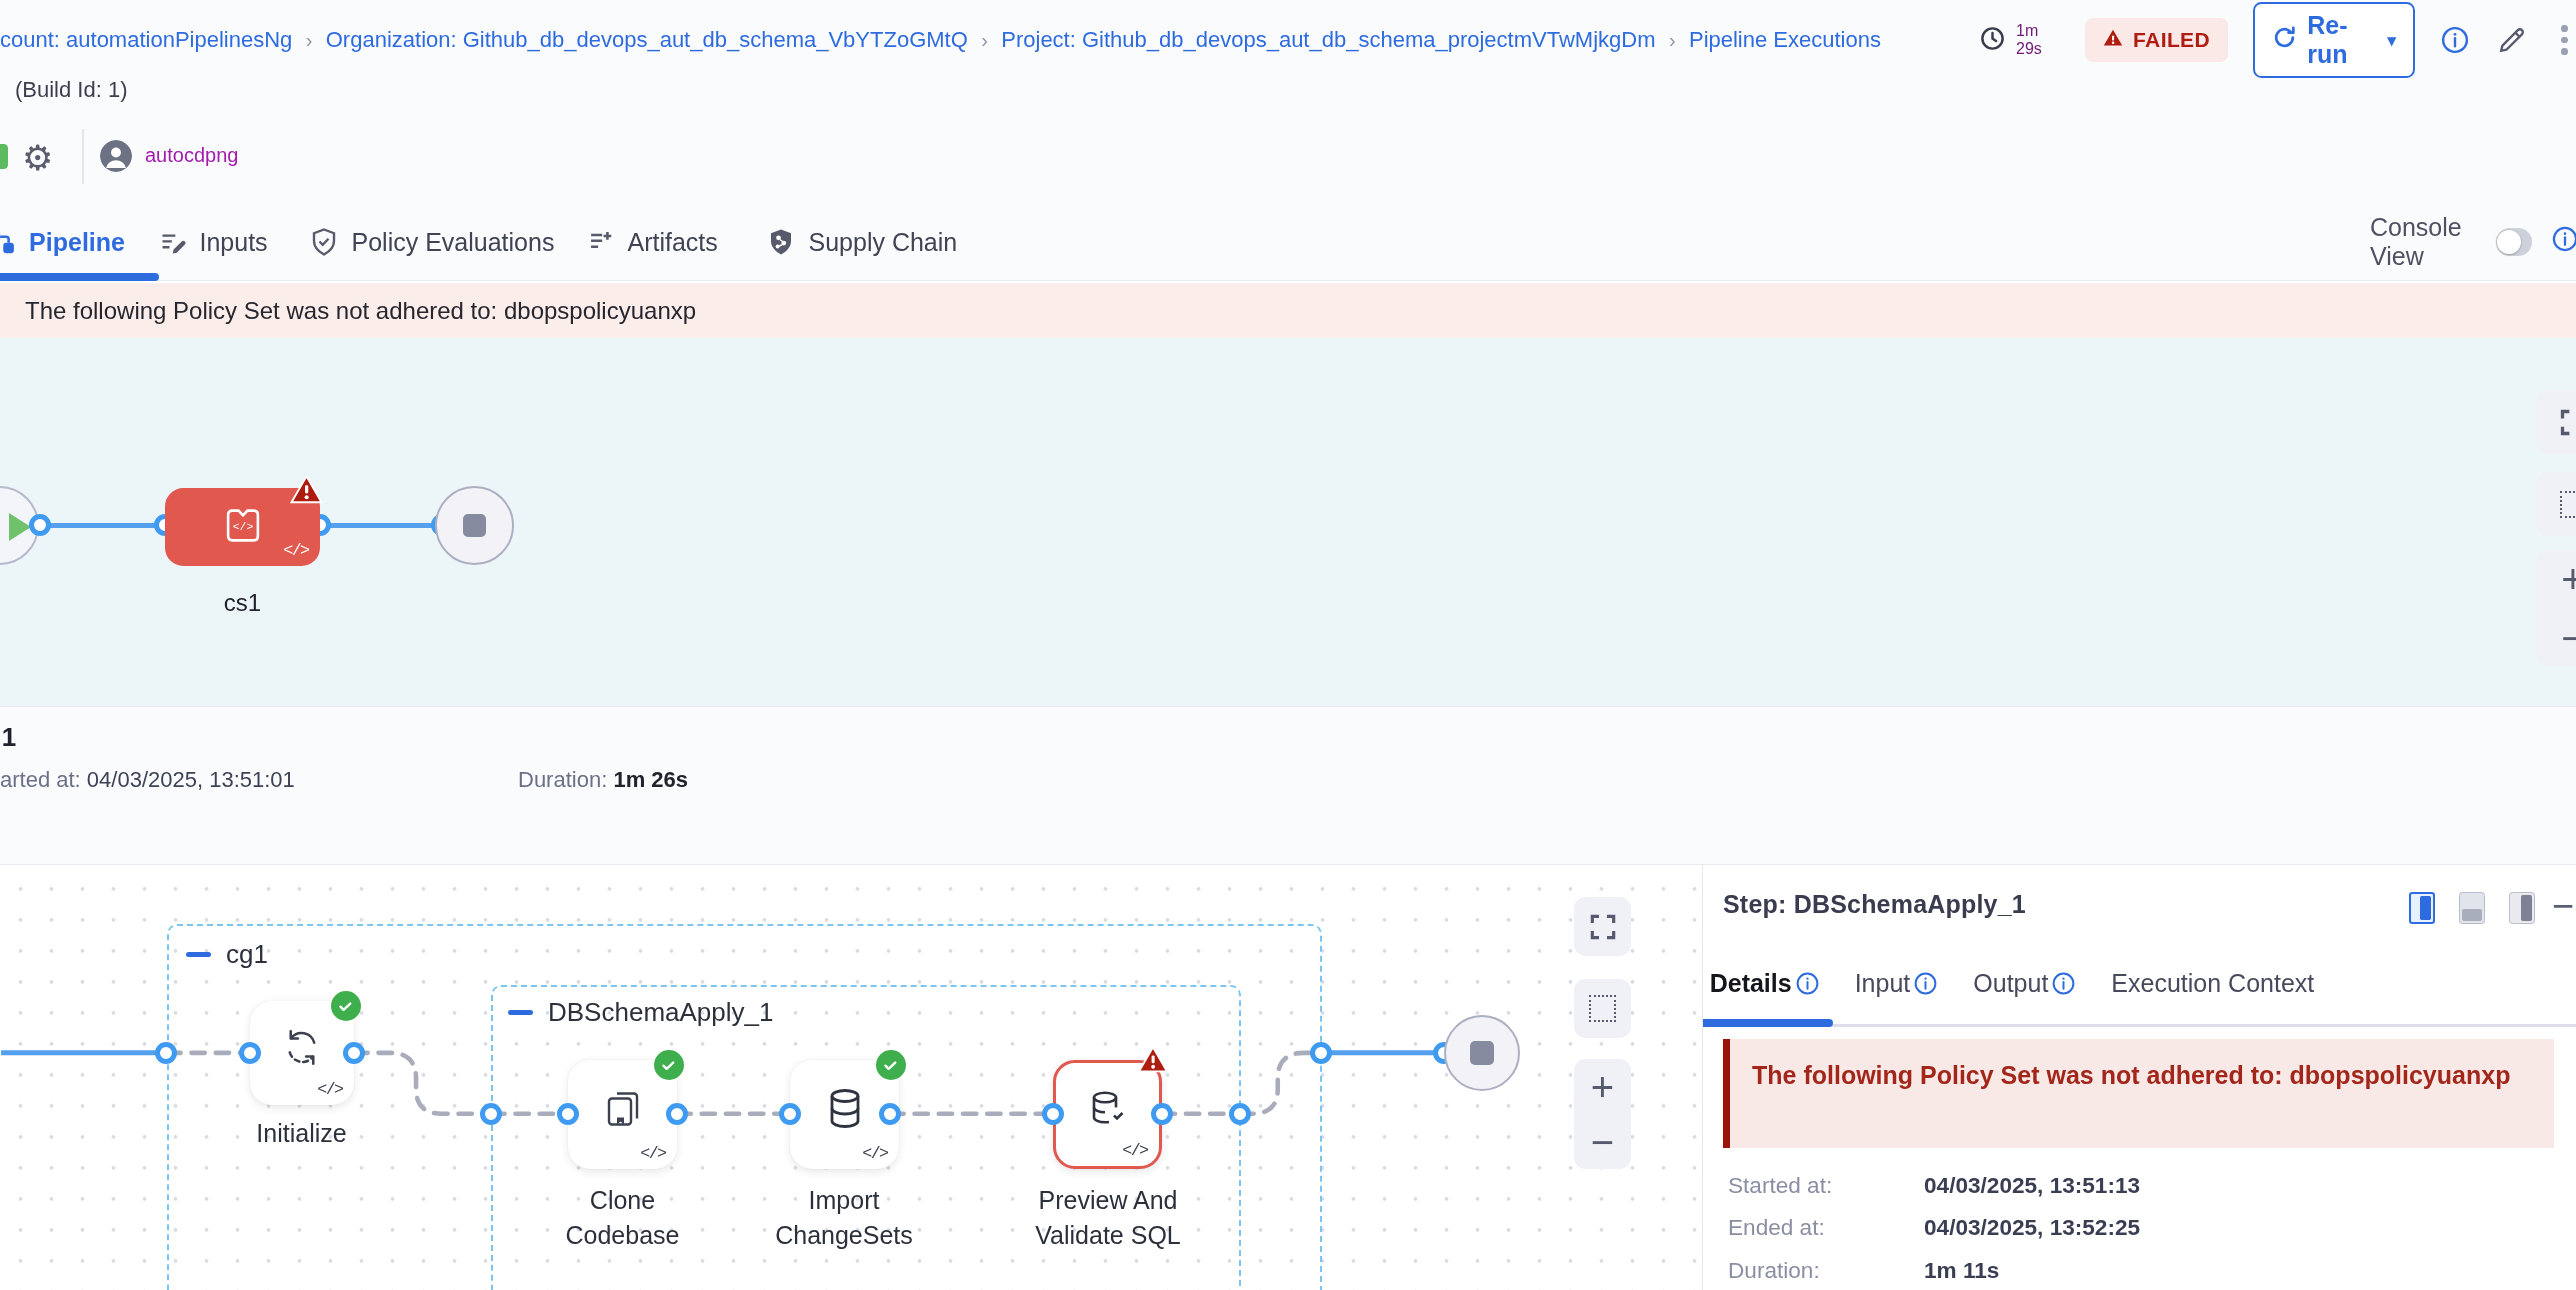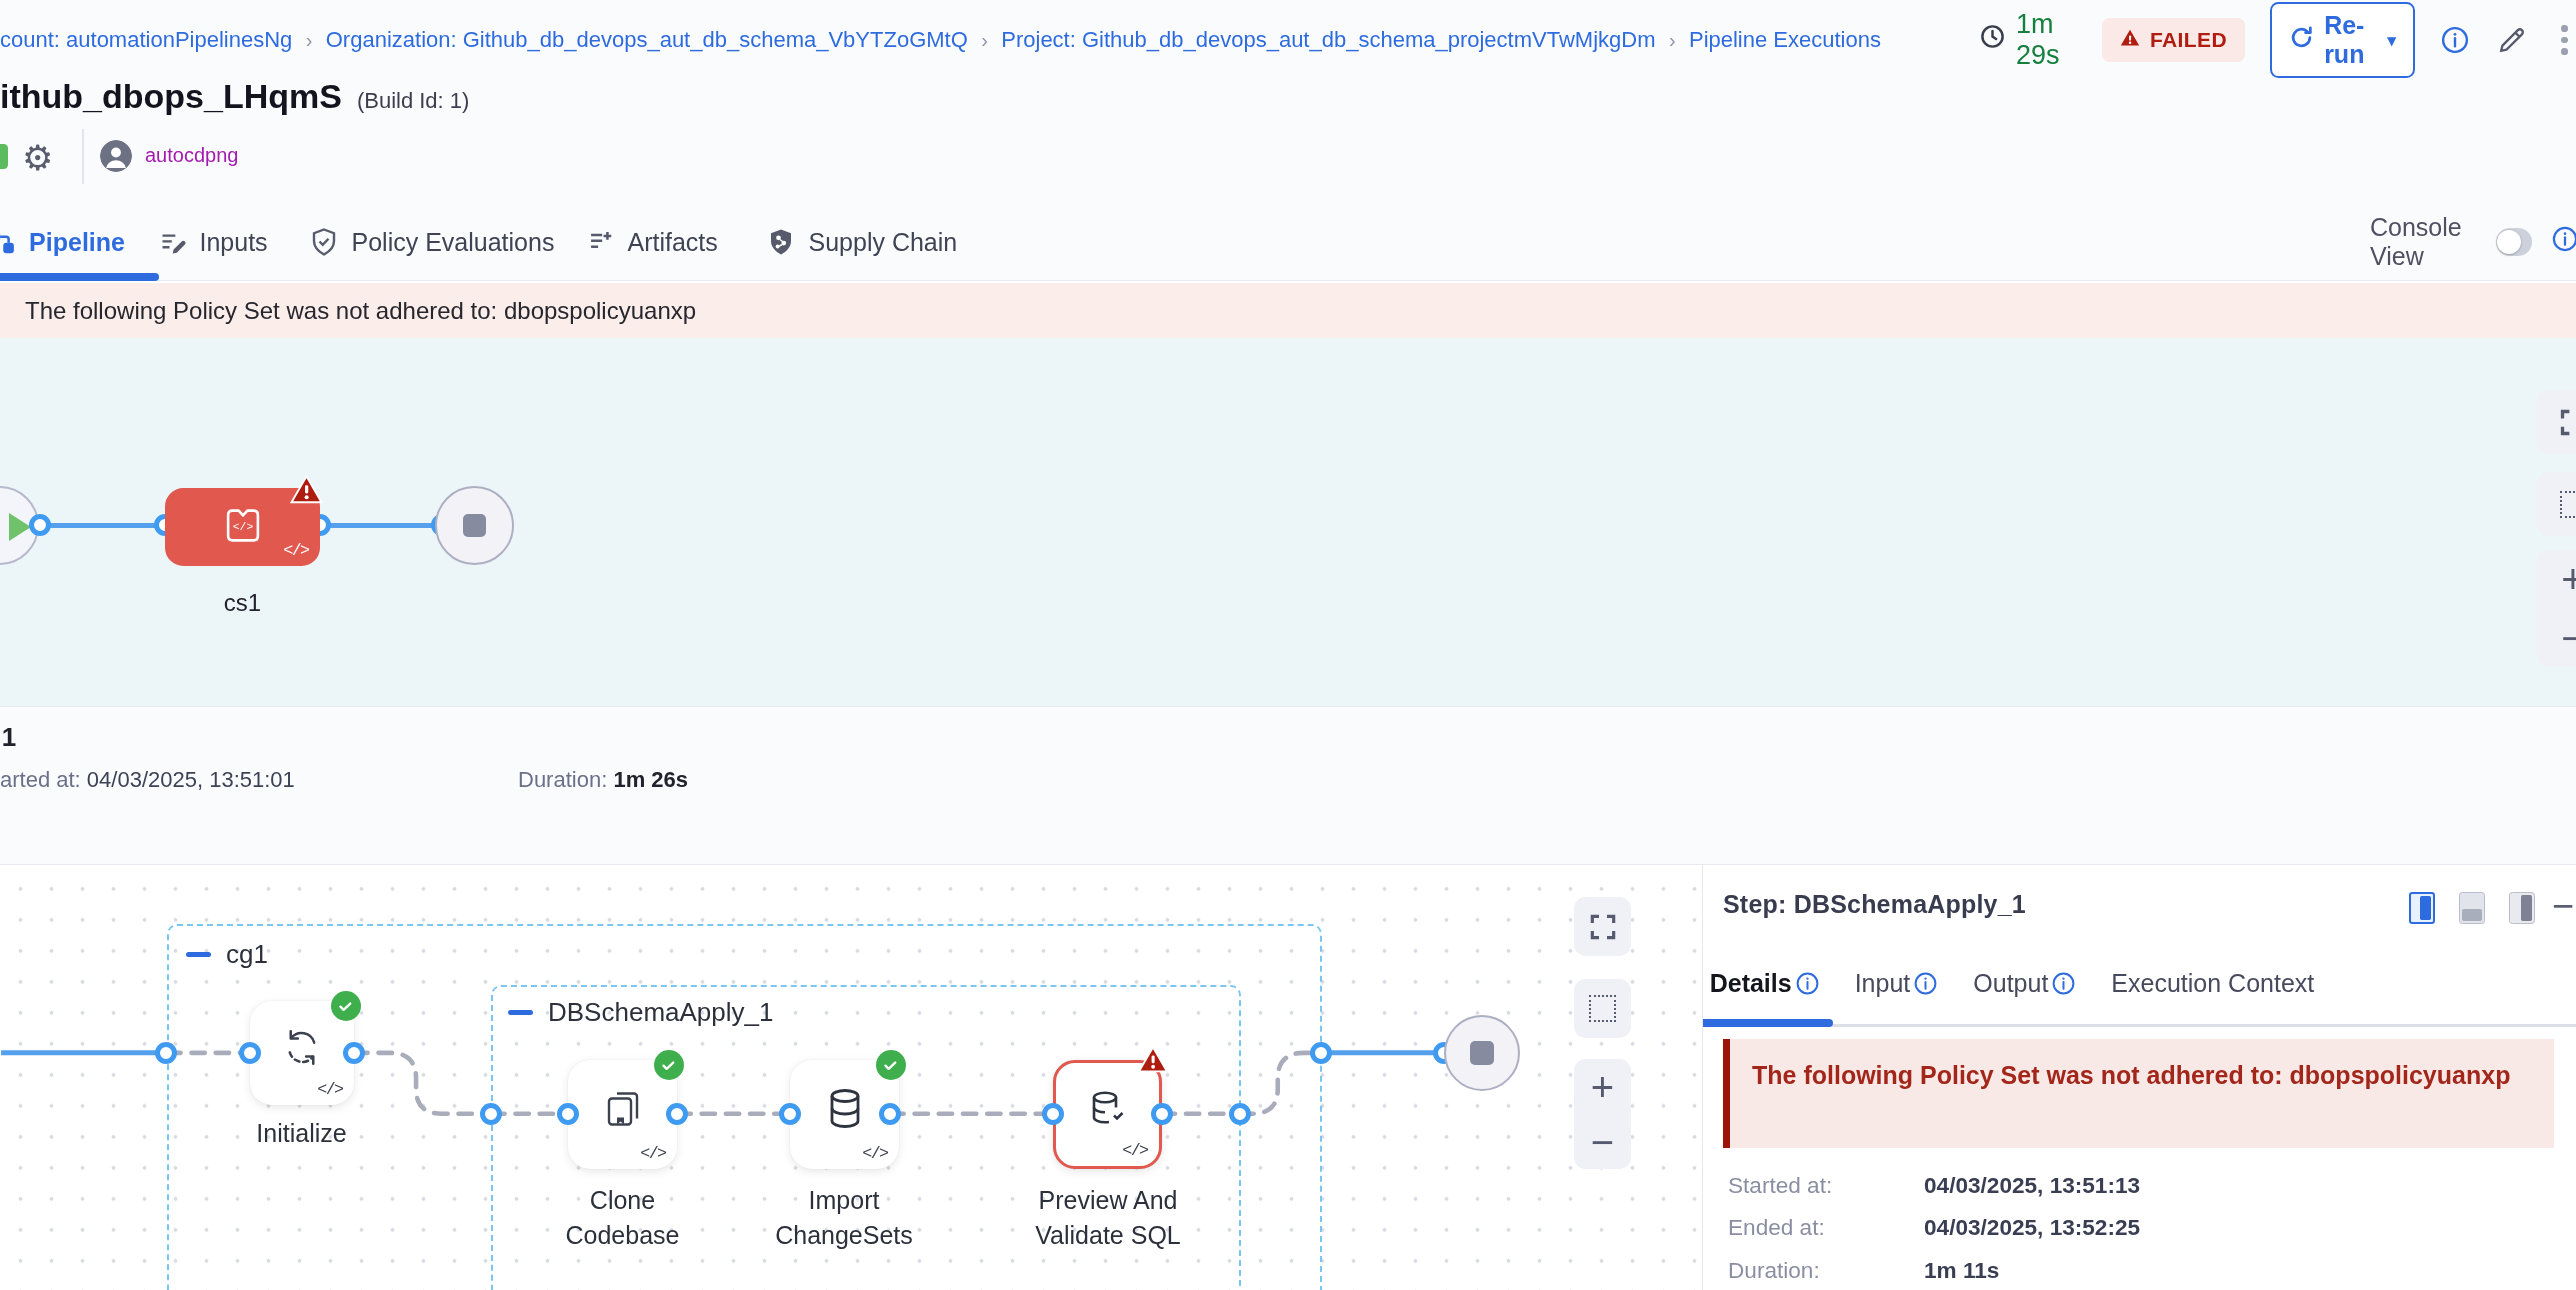--- a/index.html
+++ b/index.html
@@ -5,21 +5,21 @@
   * { box-sizing: border-box; margin: 0; padding: 0; }
   body { margin: 0; font-family: "Liberation Sans", sans-serif; }
   .root { position: relative; width: 2576px; height: 1291px; background: #fff; overflow: hidden; color: #1d1d29; }
 
   
   .app-header { position: absolute; top: 0; left: 0; right: 0; height: 281px; background: #fafbfd; border-bottom: 1.7px solid #e9ebf1; }
   .breadcrumb { position: absolute; top: 27px; left: 0; display: flex; align-items: center; gap: 13.4px; font-size: 22px; white-space: nowrap; }
   .crumb { color: #2d6bdf; cursor: pointer; }
   .crumb-sep { color: #8f93a8; font-size: 20px; }
   .header-actions { position: absolute; top: 15px; left: 1979px; display: flex; align-items: center; gap: 25px; height: 50px; }
-  .elapsed { display: flex; align-items: center; gap: 10px; font-size: 27px; color: #15803d; }
+  .elapsed { display: flex; align-items: center; gap: 10px; font-size: 16px; color: #701a75; }
   .failed-badge { display: flex; align-items: center; gap: 10px; background: #fbe9e7; color: #b01c10; font-weight: bold; font-size: 21px; padding: 9.2px 18.4px; border-radius: 7.5px; letter-spacing: 0.4px; }
   .rerun-btn { display: flex; align-items: center; gap: 10px; border: 2.5px solid #2d6bdf; color: #2d6bdf; background: #fff; font-weight: bold; font-size: 25px; padding: 6.7px 16.7px; border-radius: 8.4px; cursor: pointer; }
   .rerun-caret { font-size: 16.7px; margin-left: 3.3px; }
   .icon-btn { display: flex; align-items: center; justify-content: center; cursor: pointer; }
   .kebab { display: flex; flex-direction: column; gap: 5px; padding: 3.3px 8.4px; }
   .kebab i { width: 6.7px; height: 6.7px; border-radius: 50%; background: #9aa0b0; }
 
   .page-title { position: absolute; top: 77px; left: 0; font-size: 34px; font-weight: bold; color: #14141f; display: flex; align-items: baseline; white-space: nowrap; }
   .build-id { font-size: 22px; font-weight: normal; color: #3c3e4e; margin-left: 15px; }
 
@@ -170,21 +170,20 @@
           </svg>
       </span>
       <span class="icon-btn kebab">
           <i></i>
           <i></i>
           <i></i>
         </span>
     </div>
 
     <div class="page-title">
-      <span>ithub_dbops_LHqmS</span>
       <span class="build-id">(Build Id: 1)</span>
     </div>
 
     <div class="meta-row">
       <span class="green-sliver"></span>
       <span class="gear">⚙</span>
       <span class="meta-divider"></span>
       <span class="avatar">
         <svg width="32" height="32" viewBox="0 0 24 24">
             <circle cx="12" cy="12" r="12" fill="#6d7184"></circle>

